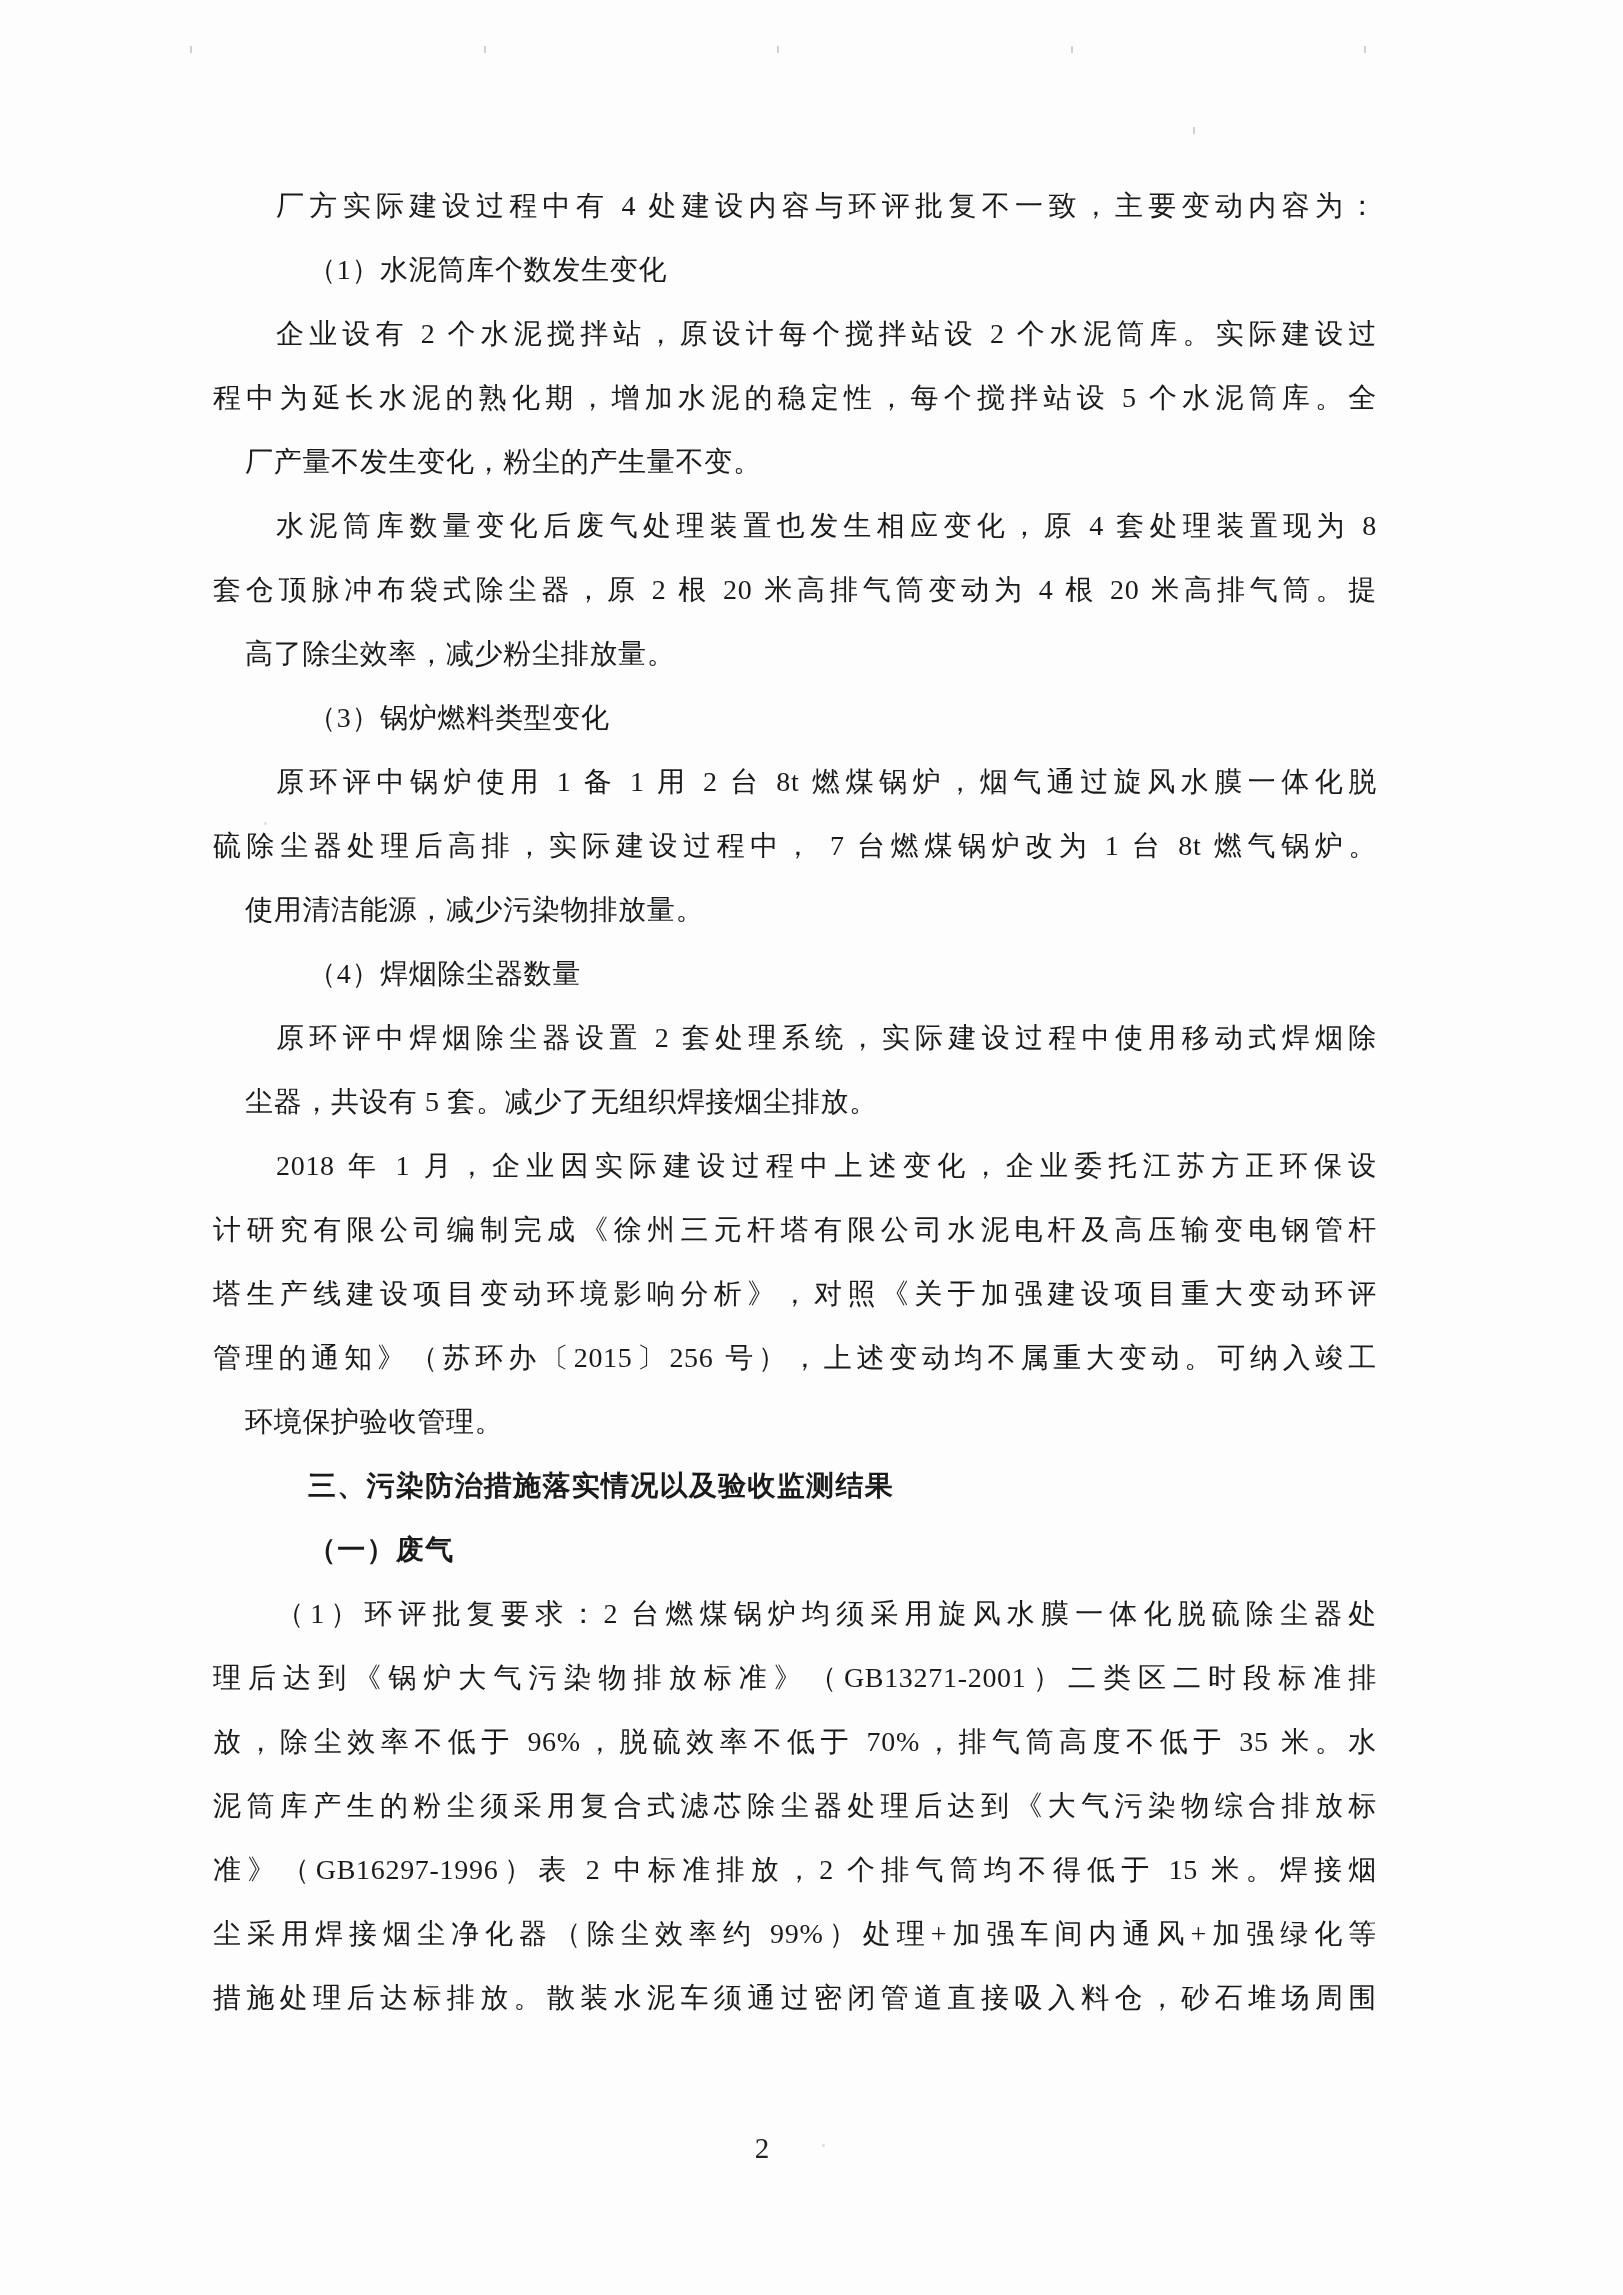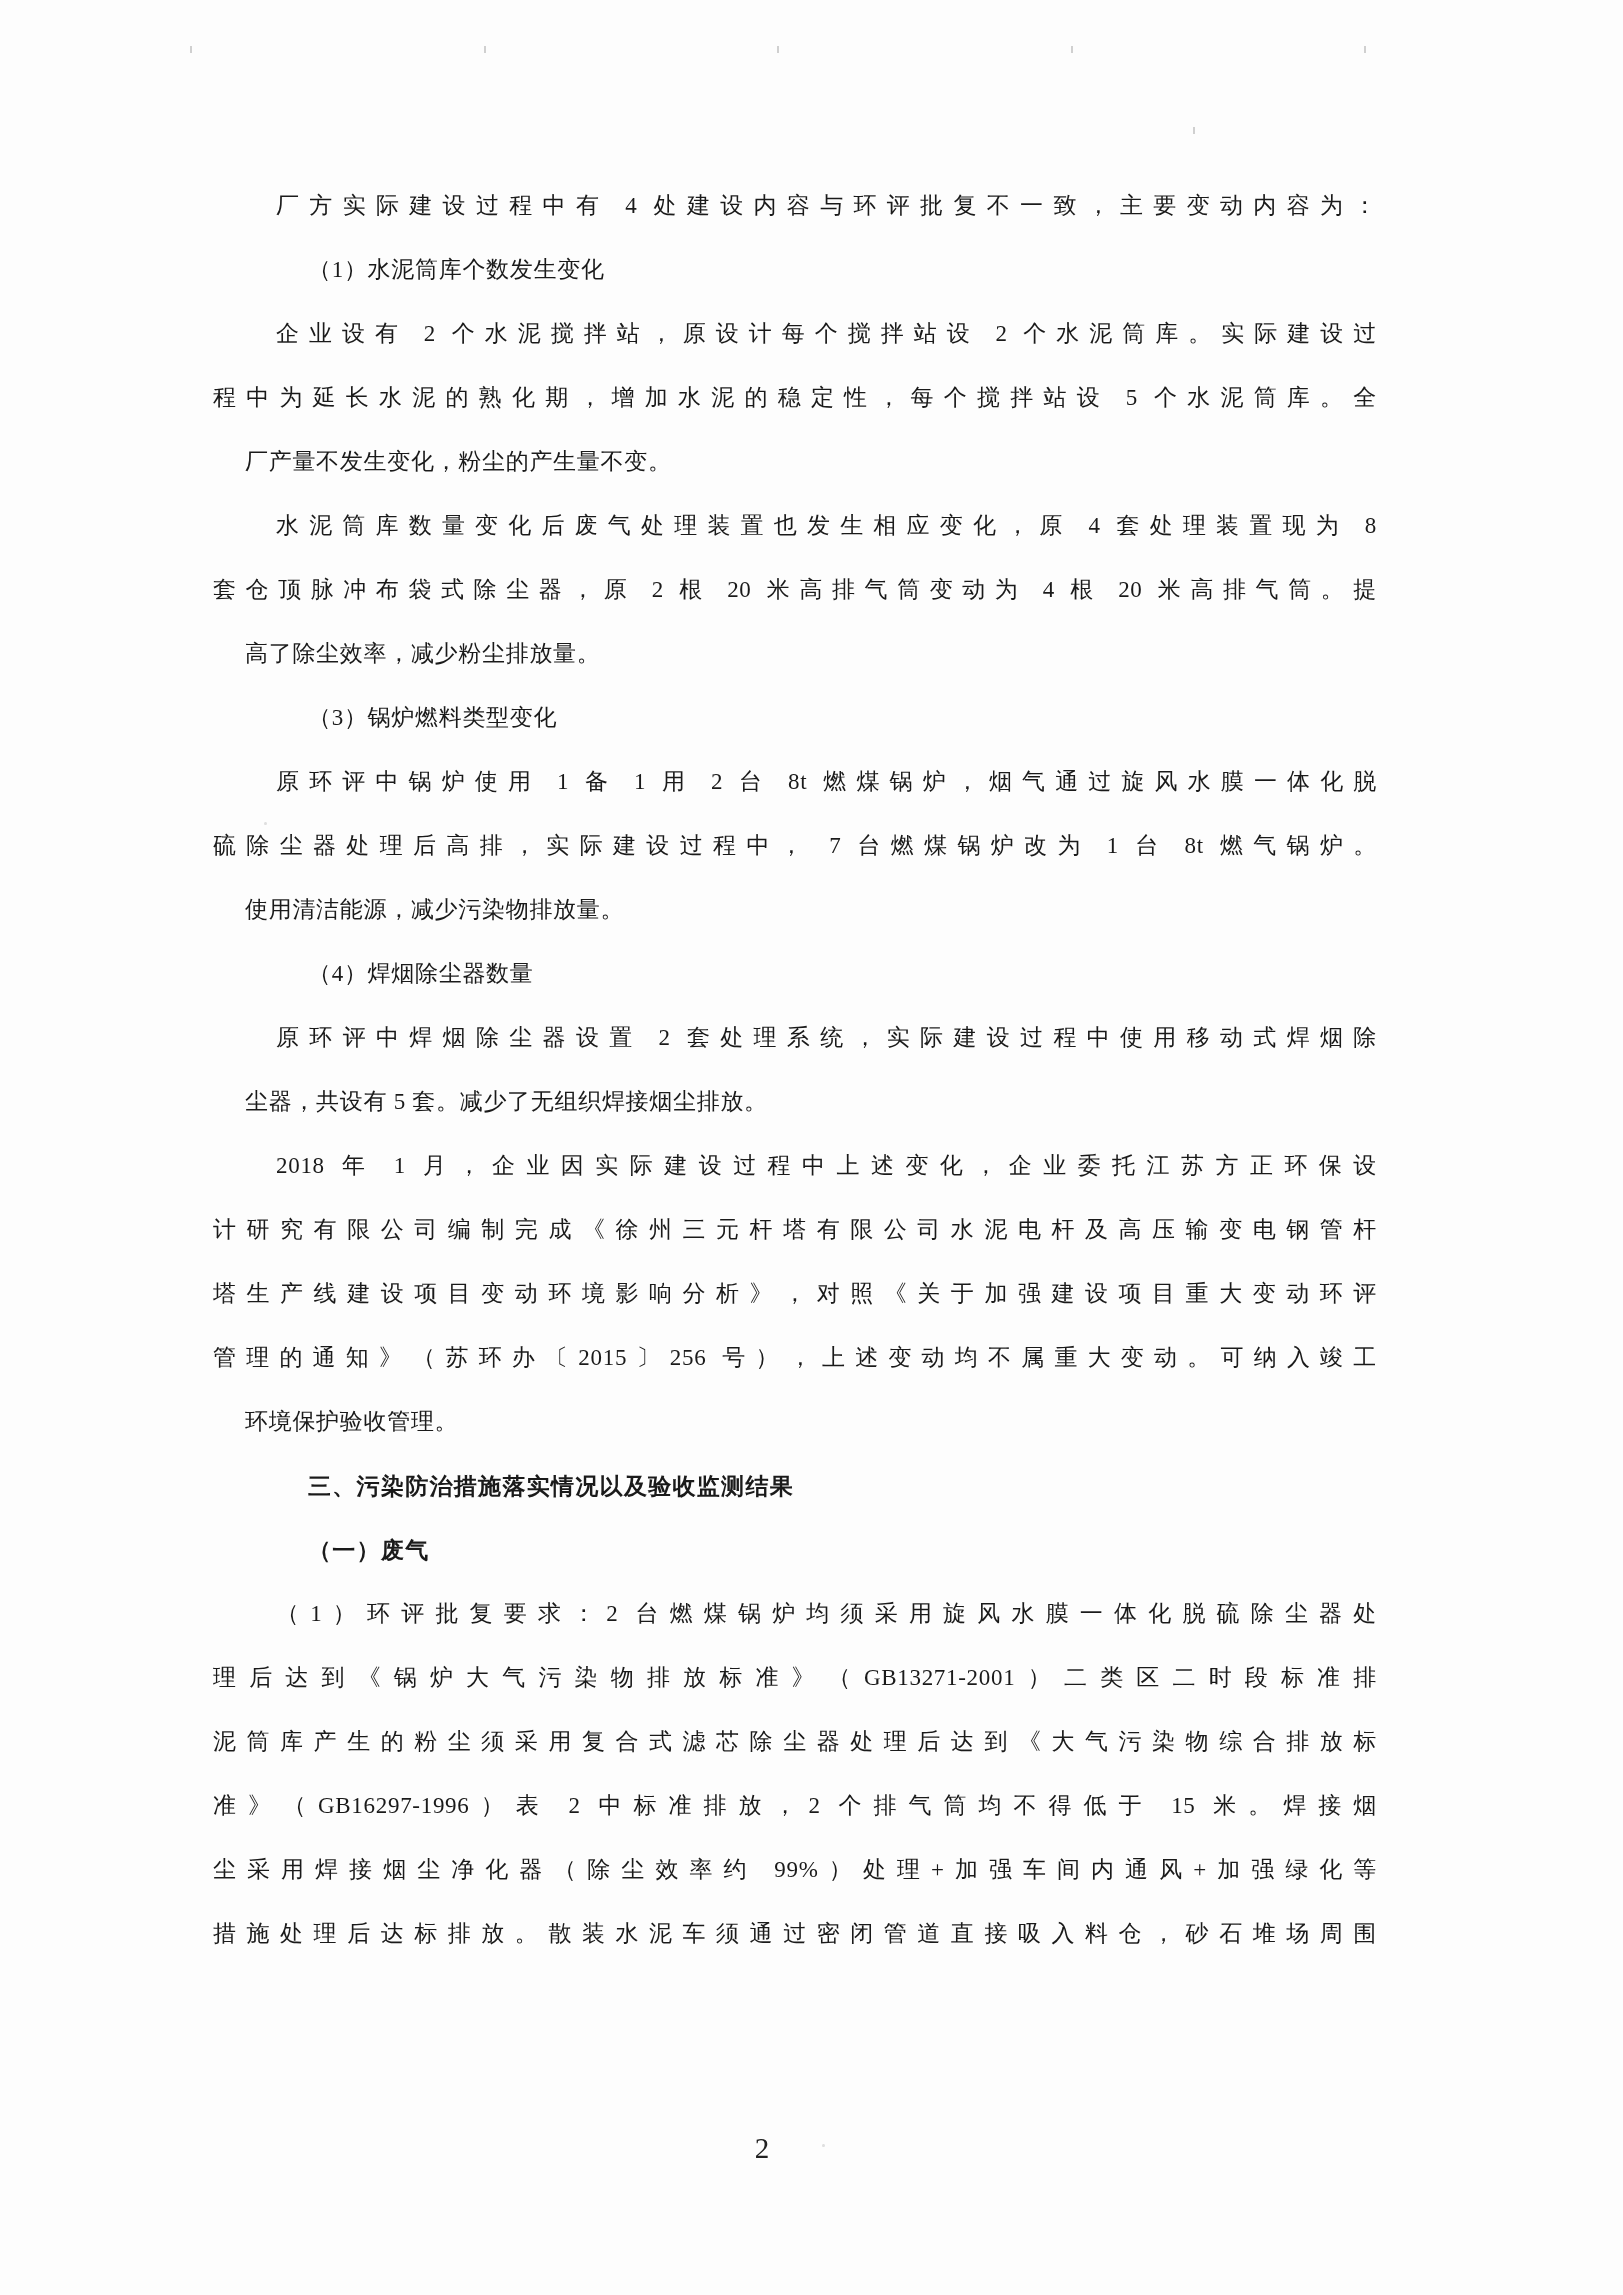--- a/index.html
+++ b/index.html
@@ -20,21 +20,21 @@
     font-family: "Liberation Serif", "DejaVu Serif", serif;
     color: #1a1a1a;
   }
   .text-block {
     position: absolute;
     left: 213px;
     top: 174px;
     width: 1164px;
   }
   .line {
-    font-size: 23px;
+    font-size: 28px;
     line-height: 64px;
     height: 64px;
     letter-spacing: 0.7px;
     text-align: justify;
   }
   .line.fill {
     text-align-last: justify;
   }
   .line.short {
     text-align: left;
@@ -100,20 +100,21 @@
       <div class="line short">尘器，共设有 5 套。减少了无组织焊接烟尘排放。</div>
       <div class="line indent fill">2018 年 1 月，企业因实际建设过程中上述变化，企业委托江苏方正环保设</div>
       <div class="line fill">计研究有限公司编制完成《徐州三元杆塔有限公司水泥电杆及高压输变电钢管杆</div>
       <div class="line fill">塔生产线建设项目变动环境影响分析》，对照《关于加强建设项目重大变动环评</div>
       <div class="line fill">管理的通知》（苏环办〔2015〕256 号），上述变动均不属重大变动。可纳入竣工</div>
       <div class="line short">环境保护验收管理。</div>
       <div class="line indent bold short">三、污染防治措施落实情况以及验收监测结果</div>
       <div class="line indent bold short">（一）废气</div>
       <div class="line indent fill">（1）环评批复要求：2 台燃煤锅炉均须采用旋风水膜一体化脱硫除尘器处</div>
       <div class="line fill">理后达到《锅炉大气污染物排放标准》（GB13271-2001）二类区二时段标准排</div>
+      <div class="line fill">放，除尘效率不低于 96%，脱硫效率不低于 70%，排气筒高度不低于 35 米。水</div>
       <div class="line fill">泥筒库产生的粉尘须采用复合式滤芯除尘器处理后达到《大气污染物综合排放标</div>
       <div class="line fill">准》（GB16297-1996）表 2 中标准排放，2 个排气筒均不得低于 15 米。焊接烟</div>
       <div class="line fill">尘采用焊接烟尘净化器（除尘效率约 99%）处理+加强车间内通风+加强绿化等</div>
       <div class="line fill">措施处理后达标排放。散装水泥车须通过密闭管道直接吸入料仓，砂石堆场周围</div>
     </div>
 
   <div class="page-number">2</div>
 
 </div>
 

